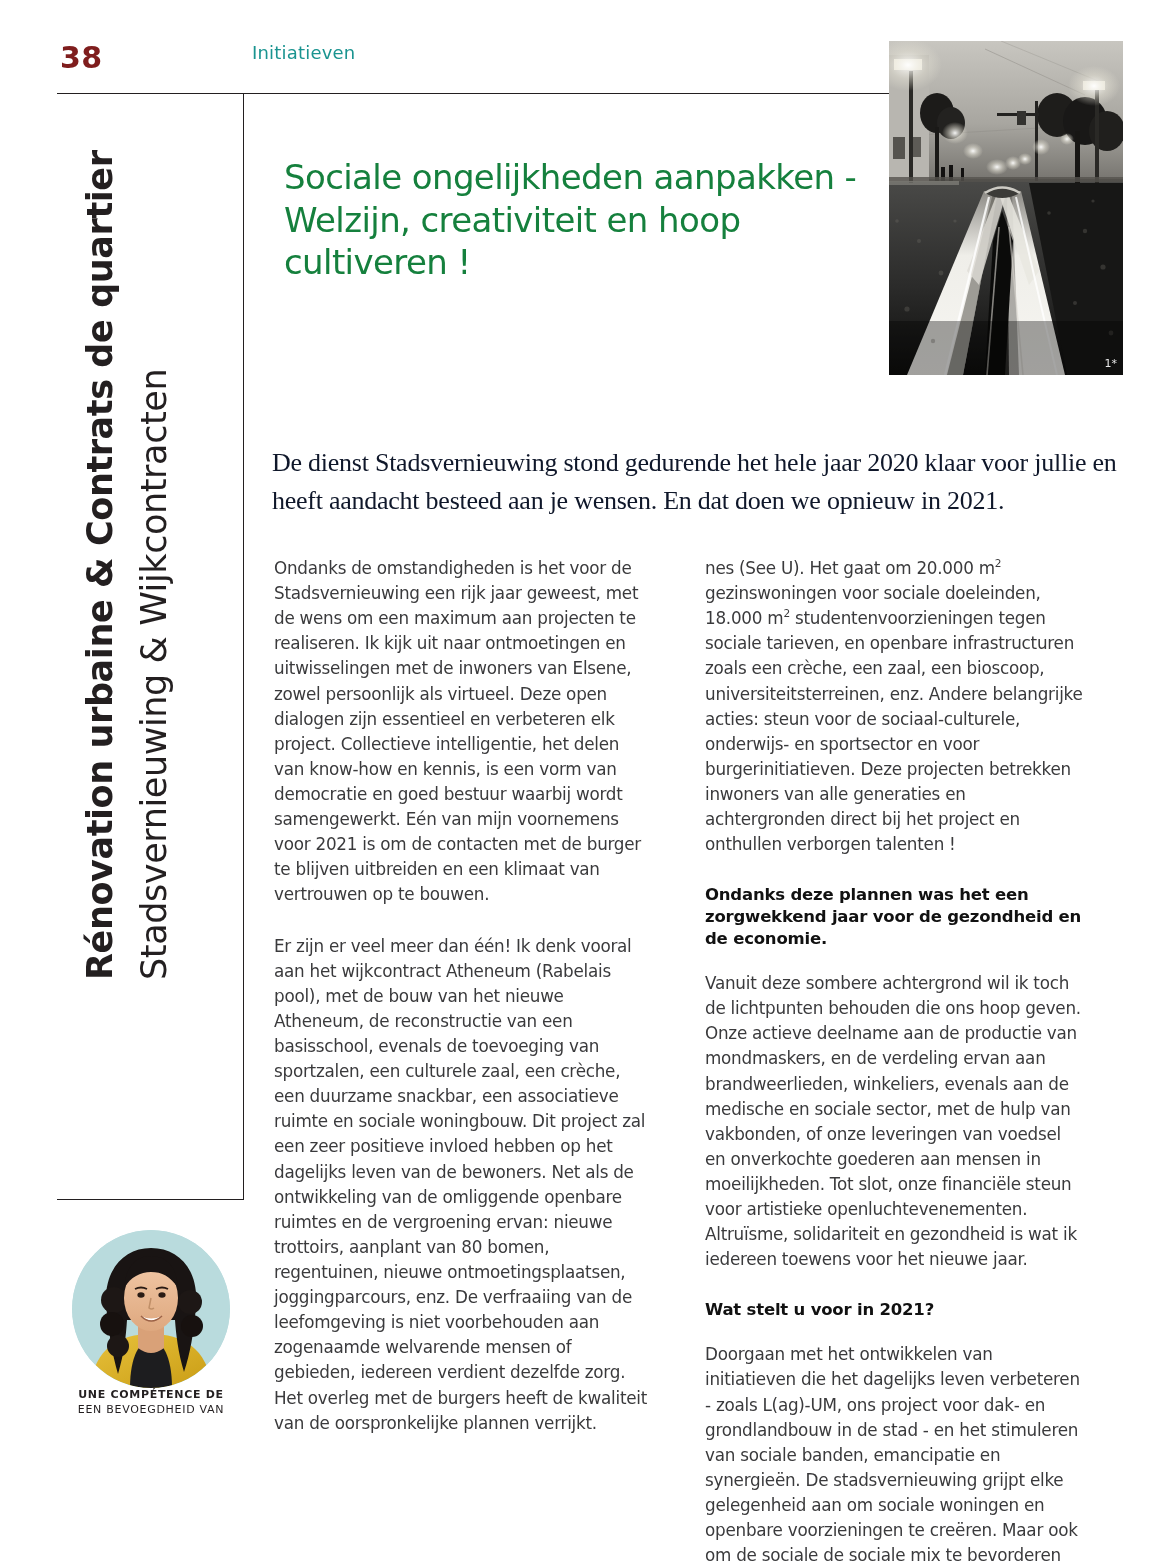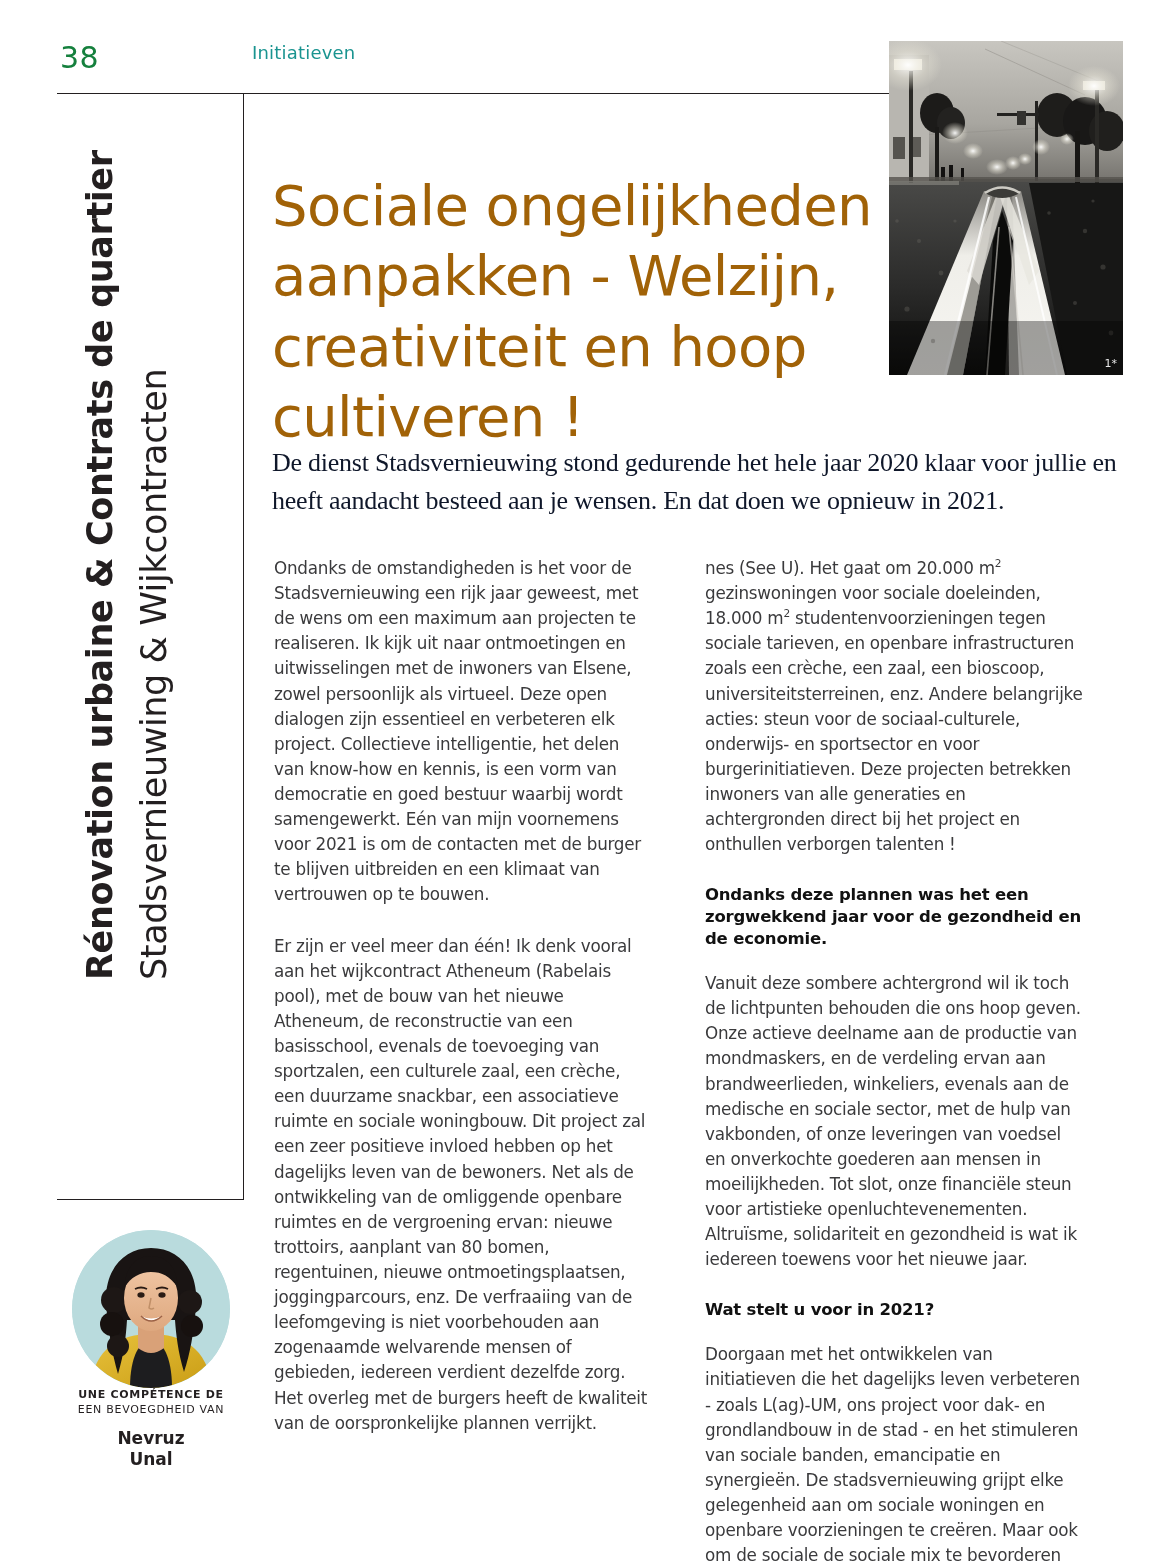--- a/index.html
+++ b/index.html
@@ -19,22 +19,22 @@
     overflow: hidden;
   }
 
   
   #page-number {
     position: absolute;
     left: 60px;
     top: 40px;
     font-family: "DejaVu Sans", sans-serif;
     font-size: 30px;
-    font-weight: 400;
-    color: #15803d;
+    font-weight: 700;
+    color: #7f1d1d;
     letter-spacing: 0.5px;
   }
   #section-label {
     position: absolute;
     left: 252px;
     top: 42px;
     font-family: "DejaVu Sans", sans-serif;
     font-size: 18px;
     font-weight: 400;
     color: #1a9490;
@@ -157,29 +157,29 @@
     right: 6px;
     bottom: 5px;
     font-family: "DejaVu Sans", sans-serif;
     font-size: 11px;
     color: #e8e8e8;
   }
 
   
   #headline {
     position: absolute;
-    left: 272px;
+    left: 284px;
     top: 133px;
     width: 600px;
     font-family: "DejaVu Sans", sans-serif;
-    font-size: 56px;
+    font-size: 34px;
     font-weight: 400;
     line-height: 1.26;
     letter-spacing: -0.6px;
-    color: #a16207;
+    color: #15803d;
   }
 
   
   #standfirst {
     position: absolute;
     left: 272px;
     top: 418px;
     width: 860px;
     font-family: Liberation Serif, serif;
     font-size: 26px;
@@ -283,21 +283,20 @@
 
           <path d="M79 68 L77 78 Q79.5 80 82 78" stroke="#c08f68" stroke-width="1.5" fill="none"></path>
 
           <path d="M69 86 Q79 95 90 86 Q79 91 69 86 Z" fill="#ffffff"></path>
           <path d="M69 86 Q79 96 90 86" stroke="#9c6246" stroke-width="1.5" fill="none"></path>
         </g>
       </svg>
     </div>
     <div id="author-role-fr">UNE COMPÉTENCE DE</div>
     <div id="author-role-nl">EEN BEVOEGDHEID VAN</div>
-    <div id="author-name"><span>Nevruz</span><br><span>Unal</span></div>
   </div>
 
   <div id="hero-photo">
     <svg width="234" height="334" viewBox="0 0 234 334">
       <defs>
         <linearGradient id="sky" x1="0" y1="0" x2="0" y2="1">
           <stop offset="0%" stop-color="#c8c6c0"></stop>
           <stop offset="55%" stop-color="#a8a6a0"></stop>
           <stop offset="100%" stop-color="#6e6c67"></stop>
         </linearGradient>

